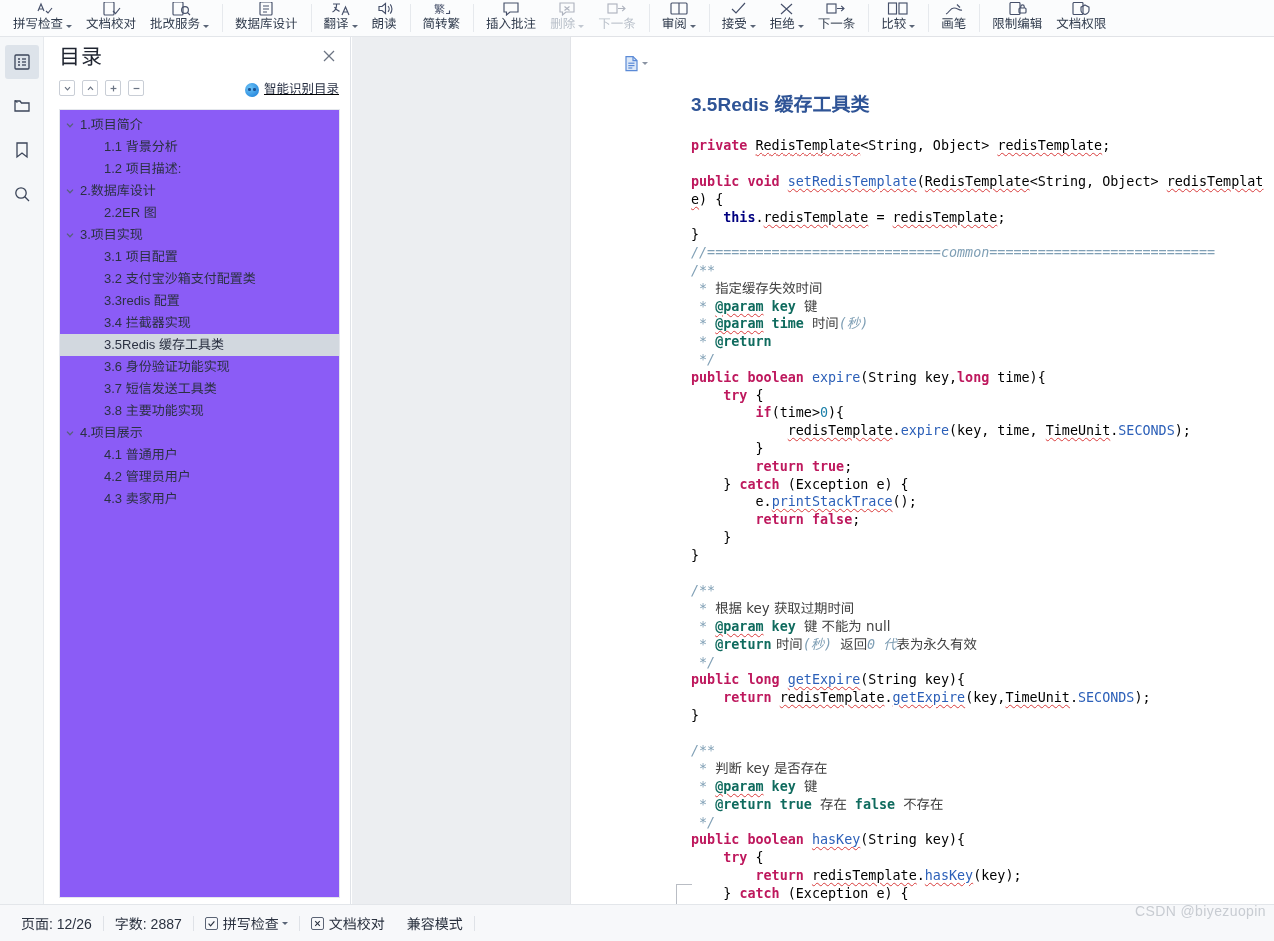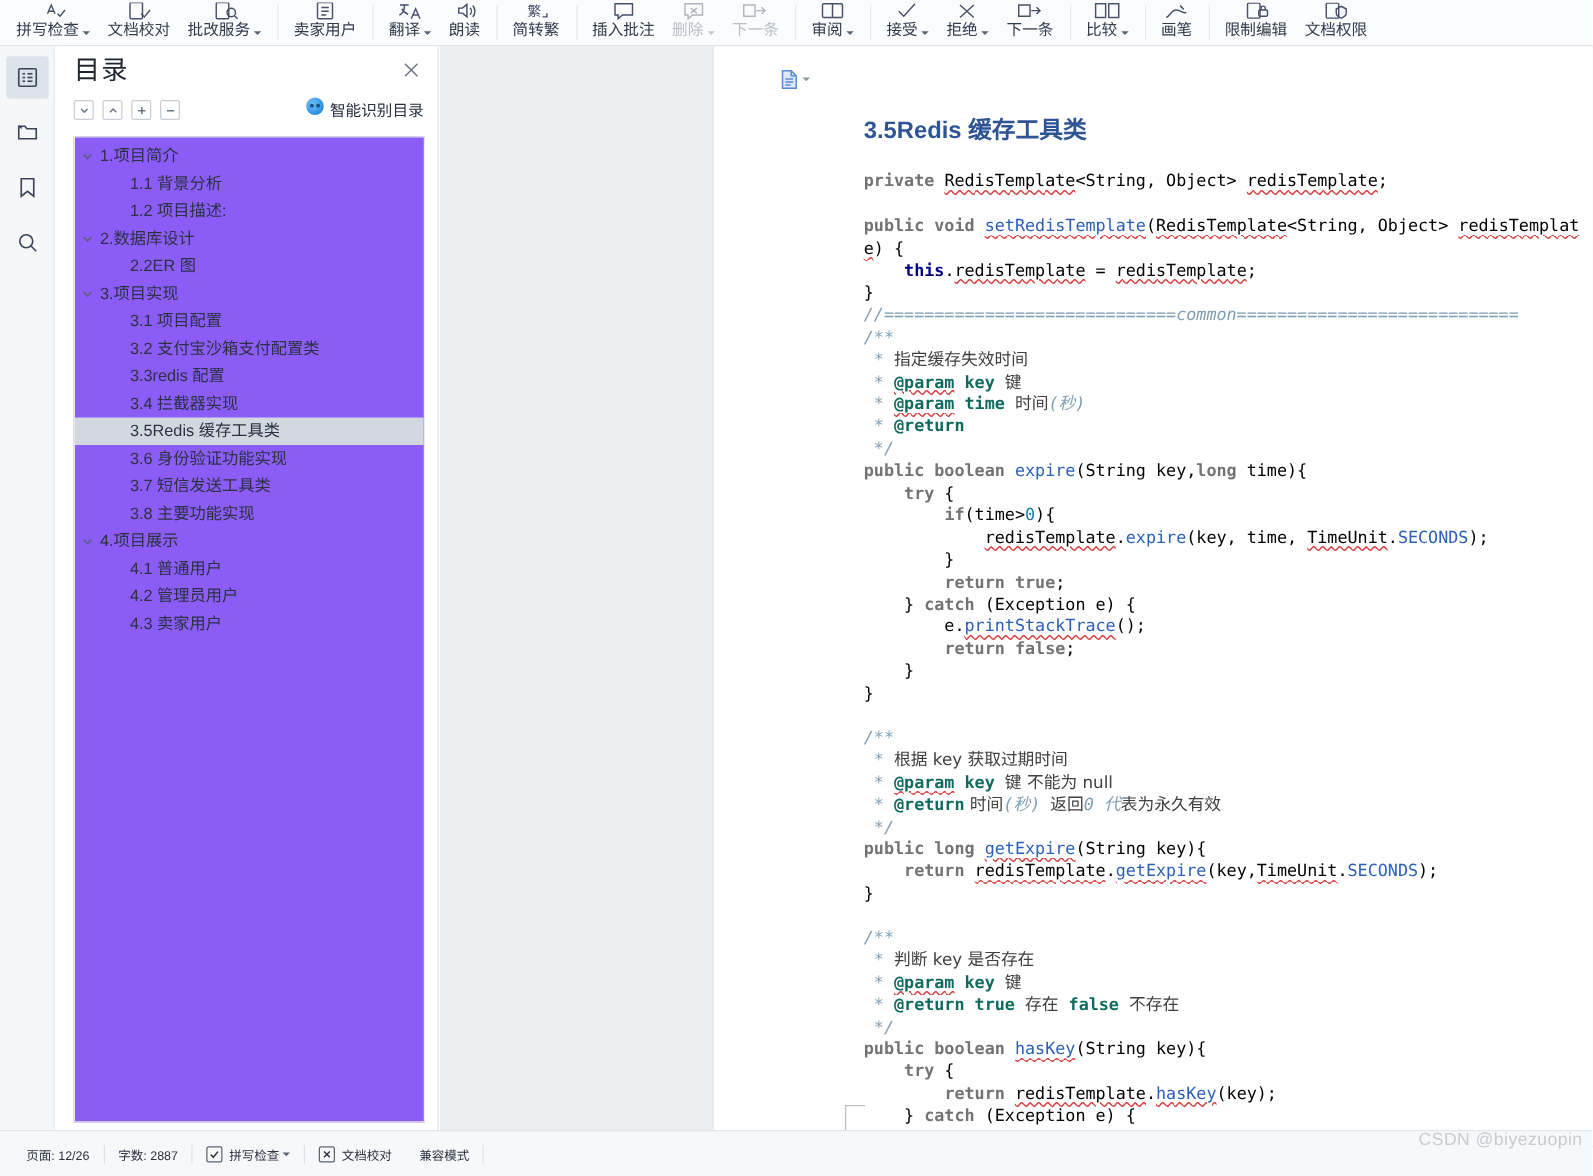--- a/index.html
+++ b/index.html
@@ -76,21 +76,21 @@
   .panel-tools {
     display:flex; align-items:center; height:26px; padding:0 12px 0 14px; position:relative;
   }
   .sq-btn {
     width:16px; height:16px; border:1px solid #c9ced6; border-radius:2px;
     margin-right:7px; display:flex; align-items:center; justify-content:center;
     background:#fff; cursor:default; color:#6b7483;
   }
   .smart {
     position:absolute; right:11px; top:3px;
-    display:flex; align-items:flex-start; cursor:default;
+    display:flex; align-items:flex-end; cursor:default;text-decoration:underline;
   }
   .smart-ico {
     width:14px; height:14px; border-radius:50%;
     background:radial-gradient(circle at 35% 35%, #6cc3f7 0%, #2f8fe0 70%, #1f6fc0 100%);
     margin-right:5px; position:relative;
   }
   .smart-ico::before, .smart-ico::after {
     content:""; position:absolute; top:5px; width:2.6px; height:2.6px;
     background:#1b4f8f; border-radius:50%;
   }
@@ -134,21 +134,21 @@
     position:absolute; left:691px; top:56px; width:560px;
     font-family:"DejaVu Sans Mono","Liberation Mono",monospace;
     font-size:13.4px; line-height:17.8px;
     white-space:pre; color:#000;
   }
   .h3 {
     font-family:"Liberation Sans","DejaVu Sans",sans-serif;
     font-size:19px; font-weight:bold; color:#2f5496; line-height:26px;
     margin-bottom:2px; white-space:pre;
   }
-  .kw   { color:#737373; font-weight:bold; }
+  .kw   { color:#be185d; font-weight:bold; }
   .kwb  { color:#000080; font-weight:bold; }
   .mth  { color:#2b5fb8; }
   .num  { color:#1a7fa8; }
   .cmt  { color:#7f9fb5; font-style:italic; }
   .cmtt { color:#0f6b5e; font-weight:bold;margin-top:37px; }
   .cn   { font-family:"DejaVu Sans","Liberation Sans",sans-serif; color:#404040; }
   .sep  { color:#7f9fb5; font-style:italic;text-align:right; }
   
   .sq {
     text-decoration: underline wavy #d83b3b;
@@ -156,21 +156,21 @@
     text-decoration-thickness: 1px;
   }
 
   
   .status {
     position:absolute; left:0; bottom:0; width:1274px; height:37px;
     background:#f7f8fa; border-top:1px solid #e3e6ea;
     display:flex; align-items:center; padding-left:10px;
   }
   .st-item {
-    display:flex; align-items:center; font-size:10px; color:#2b3240;
+    display:flex; align-items:center; font-size:14px; color:#2b3240;
     padding:0 11px; height:22px; cursor:default; position:relative; white-space:nowrap;
   }
   .st-div { width:1px; height:15px; background:#dfe2e7; }
   .st-chk {
     width:13px; height:13px; border:1px solid #5b6475; border-radius:2px;
     margin-right:5px; display:flex; align-items:center; justify-content:center;
     font-size:10px; color:#2b3240; flex:none;
   }
   .watermark {
     position:absolute; right:8px; bottom:22px;
@@ -223,21 +223,21 @@
       </div>
       <div class="rb-group">
         <div class="rb-btn">
           <span class="rb-ico">
             <svg width="22" height="15" viewBox="0 0 22 15" fill="none" stroke="#46506a" stroke-width="1.15">
               <rect x="5" y="1" width="12" height="13" rx="1"></rect>
               <path d="M8 5h6M8 8h6M8 11h4"></path>
             </svg>
           </span>
           <div class="rb-row">
-            <span class="rb-lbl">卖家用户</span>
+            <span class="rb-lbl">数据库设计</span>
           </div>
         </div>
       </div>
       <div class="rb-group">
         <div class="rb-btn">
           <span class="rb-ico">
             <svg width="22" height="15" viewBox="0 0 22 15" fill="none" stroke="#46506a" stroke-width="1.15">
               <path d="M3 3h7M6.5 3v1.5c0 3-2 5.5-4 6.5M4.5 6c1 2.2 3 3.6 5 4.4"></path>
               <path d="M12 14l3.5-8 3.5 8M13.6 11h3.8"></path>
             </svg>

